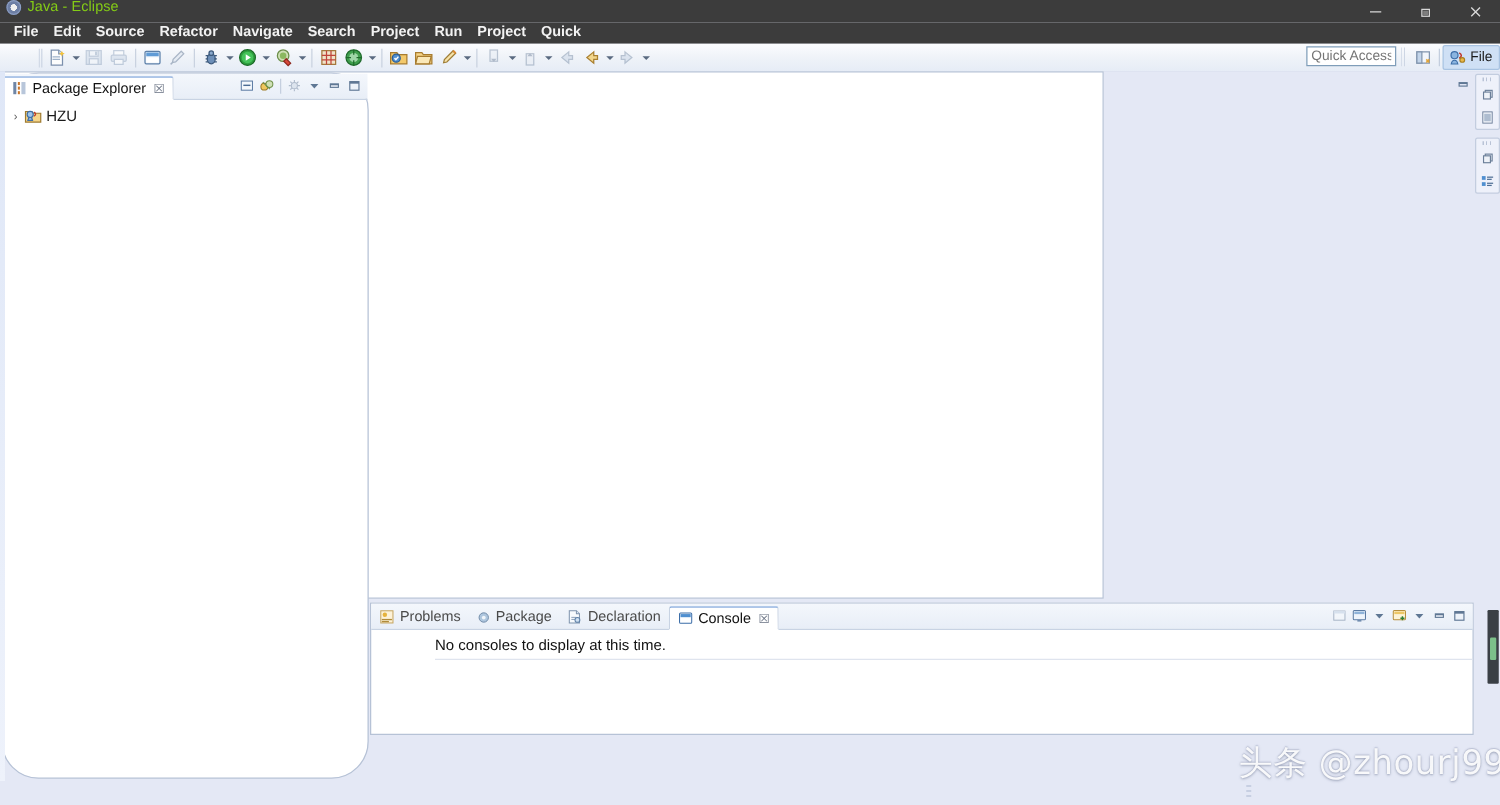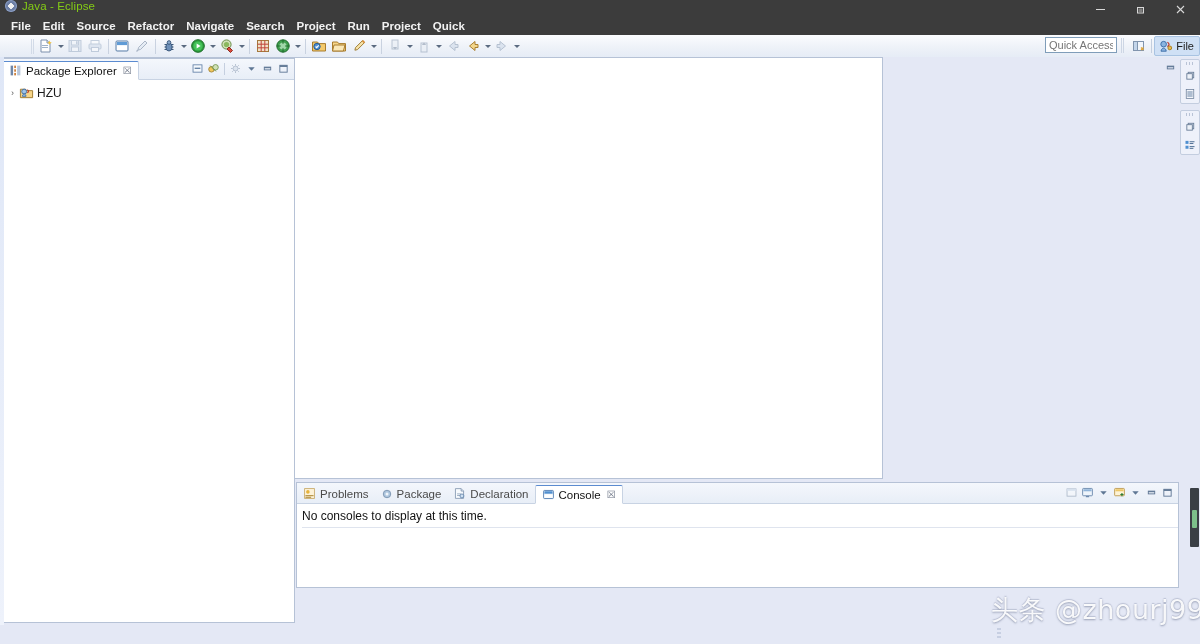--- a/index.html
+++ b/index.html
@@ -106,37 +106,37 @@
     background:#fff;border:1px solid #c8d3e3;border-bottom:1px solid #fff;
     border-top:1px solid #5b8bd0;color:#111;
     margin-bottom:-1px;border-radius:2px 2px 0 0;
   }
   .vtab .xmark{font-size:10px;color:#6a7384;margin-left:2px;}
   .part-tools{position:absolute;right:3px;top:2px;display:flex;align-items:center;gap:1px;}
   .ptool{width:15px;height:15px;display:flex;align-items:center;justify-content:center;}
   .ptool-sep{width:1px;height:12px;background:#c5cfdf;margin:0 2px;}
 
   
-  #pkg-explorer{left:1px;top:1px;width:294px;height:565px;}
+  #pkg-explorer{left:1px;top:1px;width:294px;height:565px;border-radius:30px;}
   .tree{padding:4px 0 0 0;font-size:12px;color:#1a1a1a;}
   .tree-row{display:flex;align-items:center;height:17px;padding-left:4px;}
   .twisty{
     width:13px;height:17px;display:flex;align-items:center;justify-content:center;
     color:#5a5a5a;font-size:9px;
   }
   .tree-label{margin-left:3px;}
 
   
   #editor-area{left:296px;top:1px;width:883px;height:422px;background:#fff;border:1px solid #b6c2d6;box-sizing:border-box;}
   .editor-edge{position:absolute;left:0;top:0;width:4px;height:100%;background:linear-gradient(#dfe7f7,#eef2fb);}
   .ed-tools{position:absolute;right:4px;top:3px;display:flex;gap:3px;}
 
   
   #console-part{left:296px;top:425px;width:883px;height:106px;}
-  .console-body{font-size:12px;color:#111;padding:5px 0 0 5px;}
+  .console-body{font-size:12px;color:#111;padding:5px 0 0 5px;margin-left:46px;}
   .console-rule{margin-top:4px;height:1px;background:#dfe4ee;}
 
   
   .fastbar{position:absolute;right:0;top:1px;width:20px;height:565px;background:#e4e8f5;}
   .fv-stack{
     width:18px;margin:1px auto 6px auto;background:#eef1fa;
     border:1px solid #c3cddf;border-radius:2px;padding:1px 0 2px 0;
     display:flex;flex-direction:column;align-items:center;gap:3px;
   }
   .fv-grip{

